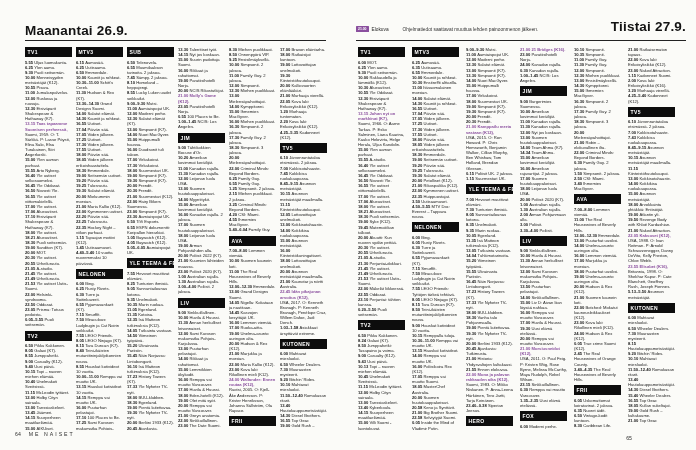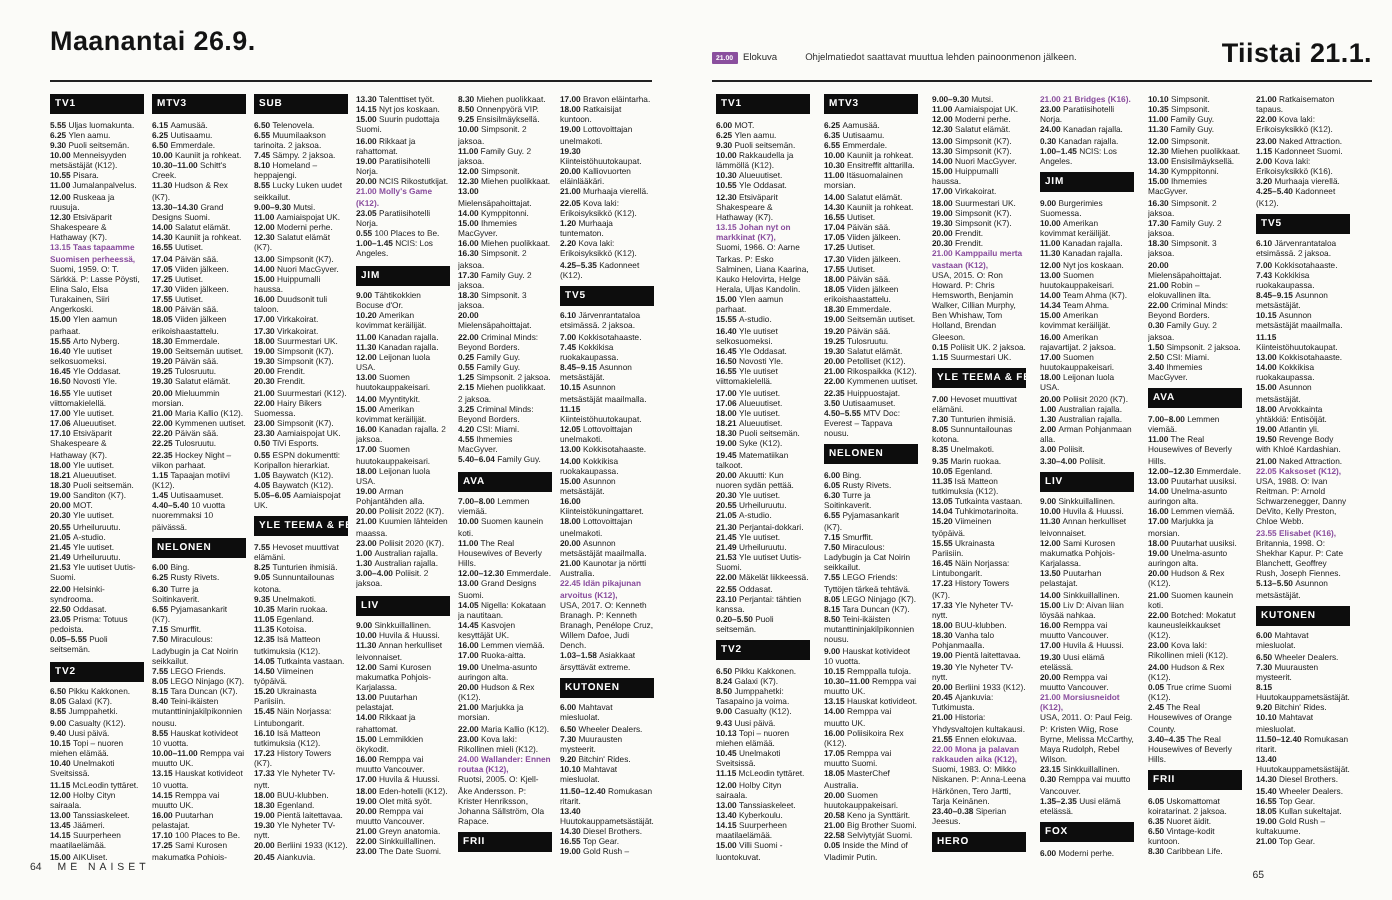--- a/index.html
+++ b/index.html
@@ -7,21 +7,21 @@
     width:696px;height:450px;position:relative;overflow:hidden;
     background:#fbfbf8;
     font-family:"Liberation Sans", sans-serif;
     -webkit-font-smoothing:antialiased;
   }
   .page{position:absolute;top:0;height:450px}
   #pageL{left:0;width:348px}
   #pageR{left:348px;width:348px}
 
   .title{position:absolute;font-weight:bold;font-size:13.5px;color:#131313;letter-spacing:.2px;white-space:nowrap}
-  #pageL .title{left:25px;top:13px}
+  #pageL .title{left:25px;top:23px}
   #pageR .title{right:10px;top:19px}
 
   .rule{position:absolute;height:1px;background:#222}
   #pageL .rule{left:25px;right:22px;top:40px}
   #pageR .rule{left:8px;right:10px;top:40px}
 
   .legend{position:absolute;left:8px;top:26px;display:flex;align-items:center;color:#2a2a2a}
   .legend .badge{background:#8a4f9e;color:#fff;font-size:3.4px;font-weight:bold;padding:1px 2px;border-radius:.5px;margin-right:3px}
   .legend .lbl{font-size:4.8px;margin-right:14px}
   .legend .disc{font-size:4.8px;color:#333}
@@ -394,21 +394,21 @@
     <span>64</span><span class="brand">ME NAISET</span>
   </div>
 </div>
 
 <div class="page" id="pageR">
   <div class="legend">
     <span class="badge">21.00</span>
     <span class="lbl">Elokuva</span>
     <span class="disc">Ohjelmatiedot saattavat muuttua lehden painoonmenon jälkeen.</span>
   </div>
-  <div class="title">Tiistai 21.1.</div>
+  <div class="title">Tiistai 27.9.</div>
   <div class="rule"></div>
   <div class="cols">
       <div class="col">
         <div class="chhdr">TV1</div>
         <div>
           <div class="ln"><b>6.00 </b>MOT.</div>
           <div class="ln"><b>6.25 </b>Ylen aamu.</div>
           <div class="ln"><b>9.30 </b>Puoli seitsemän.</div>
           <div class="ln"><b>10.00 </b>Rakkaudella ja lämmöllä (K12).</div>
           <div class="ln"><b>10.30 </b>Alueuutiset.</div>

